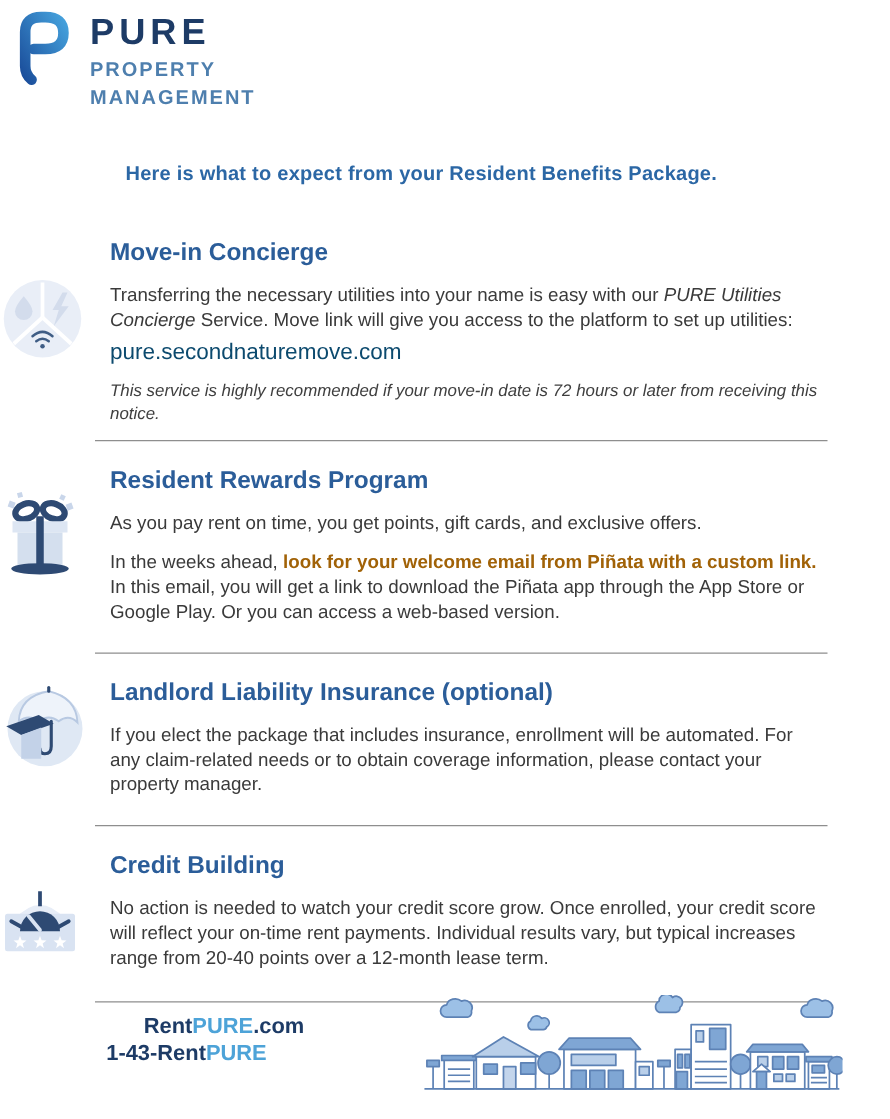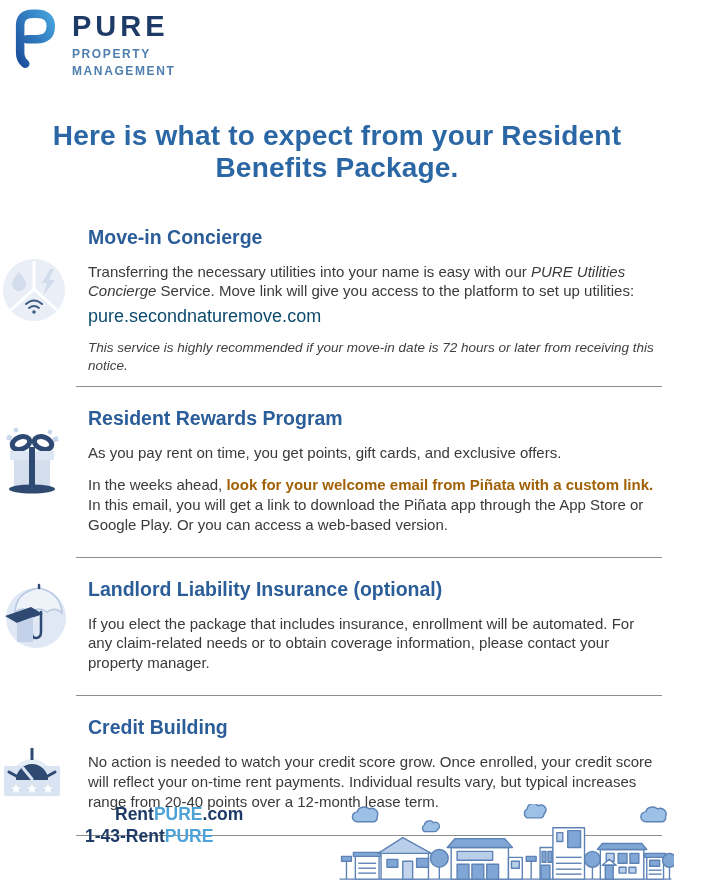--- a/index.html
+++ b/index.html
@@ -8,26 +8,26 @@
     font-family:"Liberation Sans", sans-serif;
     position:relative;overflow:hidden;color:#3a3a3a;
   }
   .page{position:relative;width:674px;height:895px;}
 
   
   .logo{display:flex;align-items:flex-start;padding:6px 0 0 12px;gap:8px;}
   .logo-mark{width:52px;height:68px;flex-shrink:0;}
   .logo-textblock{padding-top:6px;}
   .logo-word{font-size:29px;font-weight:bold;letter-spacing:4px;color:#1d3b66;line-height:1;}
-  .logo-tagline{margin-top:5px;font-size:12px;font-weight:bold;letter-spacing:1.6px;color:#4e7fae;line-height:1.4;}
+  .logo-tagline{margin-top:5px;font-size:16px;font-weight:bold;letter-spacing:1.6px;color:#4e7fae;line-height:1.4;}
 
   
   h1.page-title{
     margin:40px 10px 0 10px;text-align:center;
-    font-size:28px;font-weight:bold;color:#2b67a5;letter-spacing:0.2px;
+    font-size:16px;font-weight:bold;color:#2b67a5;letter-spacing:0.2px;
   }
 
   
   .sections{margin-top:42px;}
   .section{display:flex;padding-right:14px;margin-top:20px;}
   .icon-col{width:88px;flex-shrink:0;padding-left:2px;box-sizing:border-box;}
   .s1 .icon-col{padding-top:32px;}
   .s2 .icon-col{padding-top:18px;}
   .s3 .icon-col{padding-top:2px;}
   .s4 .icon-col{padding-top:28px;}
@@ -39,21 +39,21 @@
   .inline-link-bold{color:#a16207;font-weight:bold;}
   a.utility-link{
     display:inline-block;color:#0c4a6e;font-size:18px;text-decoration:none;
     margin:0 0 11px;line-height:1.2;
   }
   p.note{font-size:13.5px;font-style:italic;color:#3f3f3f;margin:0;}
   hr.divider{border:0;border-top:1px solid #8e8e8e;margin:12px 12px 15px 76px;}
   hr.divider.mid{margin-top:10px;margin-bottom:14px;}
 
   
-  .footer{position:absolute;left:0;right:0;bottom:10px;display:flex;align-items:flex-start;justify-content:space-between;gap:28px;}
+  .footer{position:absolute;left:0;right:0;bottom:18px;display:flex;align-items:center;justify-content:space-between;gap:28px;}
   .contact{padding:0 0 10px 85px;font-size:17.5px;font-weight:bold;line-height:1.25;}
   .contact .site{margin-left:30px;}
   .navy{color:#1d3b66;}
   .lblue{color:#4da3d8;}
   .cityscape{width:337px;height:81px;margin-right:0;}
 </style>
 </head>
 <body>
 
 <div class="page">

